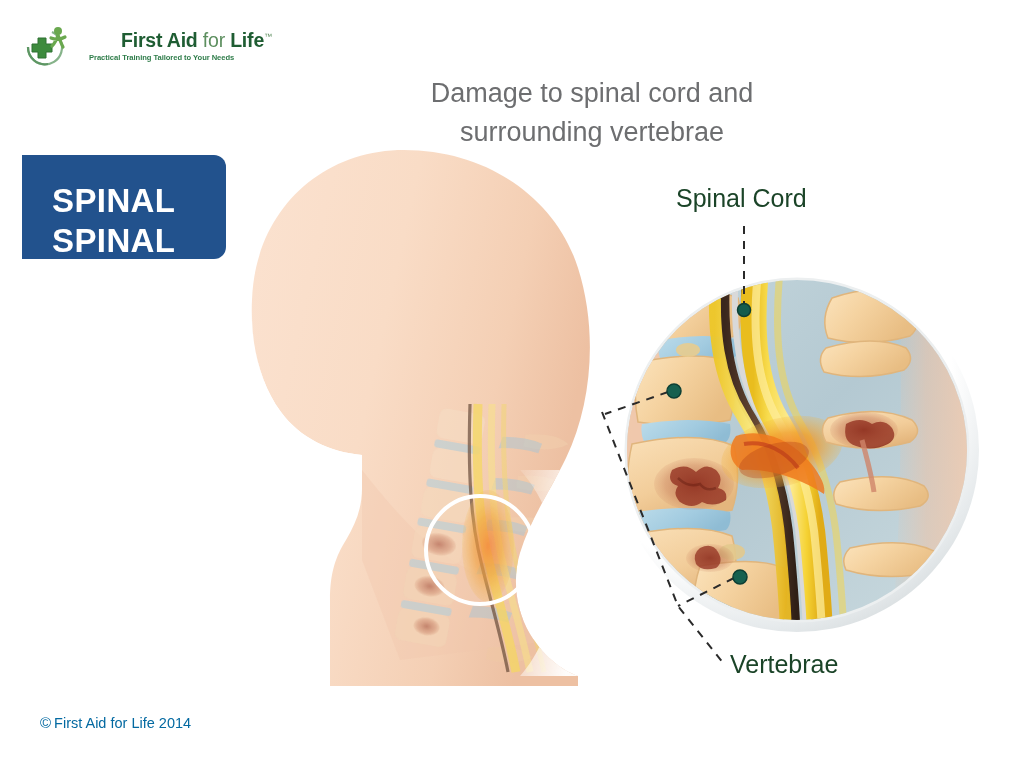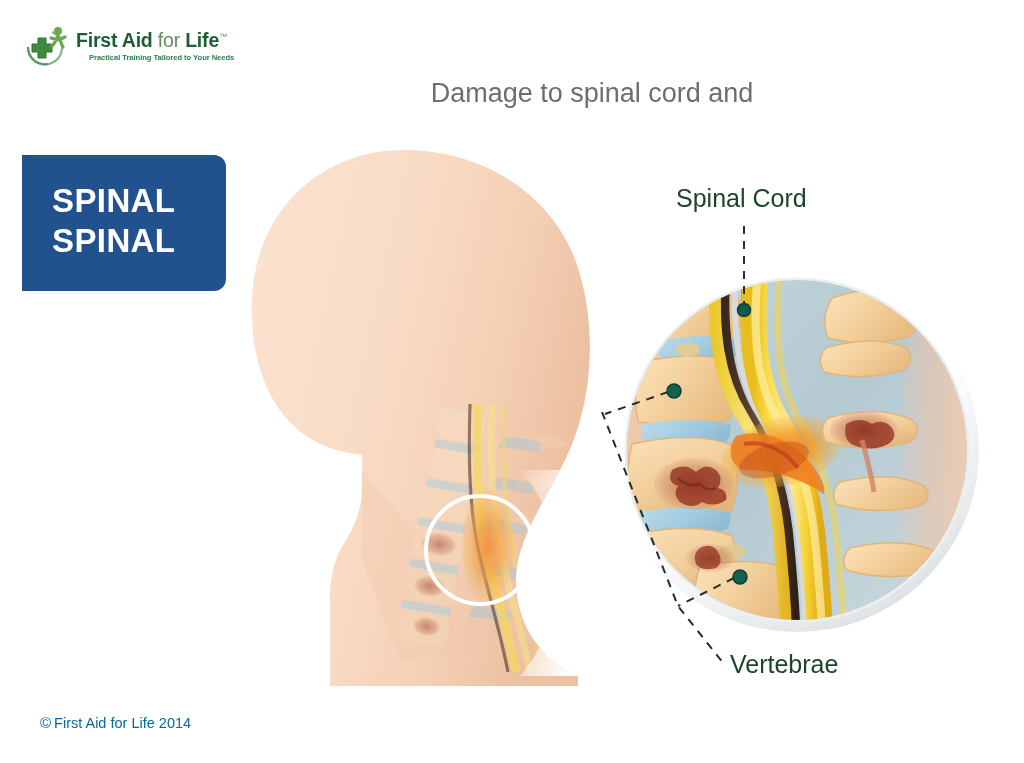--- a/index.html
+++ b/index.html
@@ -39,20 +39,21 @@
     position: absolute;
     left: 54px;
     top: 2px;
     width: 176px;
   }
   .logo-wordmark {
     font-size: 19.5px;
     line-height: 21px;
     letter-spacing: -0.2px;
     white-space: nowrap;
+    margin-left: 45px;
   }
   .lw-a { font-weight: bold; color: #1f5d33; }
   .lw-b { font-weight: normal; color: #5d8f5f; }
   .lw-c { font-weight: bold; color: #1f5d33; }
   .lw-tm { font-size: 8px; vertical-align: super; color: #5d8f5f; font-weight: normal; }
   .logo-tagline {
     font-size: 7.6px;
     font-weight: bold;
     color: #2f7d4a;
     letter-spacing: -0.05px;
@@ -60,21 +61,21 @@
     margin-top: 2px;
     padding-left: 13px;
   }
 
   
   #badge {
     position: absolute;
     left: 22px;
     top: 155px;
     width: 204px;
-    height: 136px;
+    height: 104px;
     background: #22528d;
     border-radius: 0 12px 12px 0;
     box-sizing: border-box;
     padding: 26px 0 0 30px;
   }
   #badge .badge-line {
     color: #ffffff;
     font-weight: bold;
     font-size: 33px;
     line-height: 40px;
@@ -470,20 +471,21 @@
     </div>
   </div>
 
   <div id="badge">
     <div class="badge-line">SPINAL</div>
     <div class="badge-line">SPINAL</div>
   </div>
 
   <div id="title">
     <span class="t-line">Damage to spinal cord and</span>
+    <span class="t-line">surrounding vertebrae</span>
   </div>
 
   <div class="callout-label" id="label-spinal-cord">Spinal Cord</div>
   <div class="callout-label" id="label-vertebrae">Vertebrae</div>
 
   <div id="copyright"><span class="c-glyph">©</span><span>First Aid for Life 2014</span></div>
 
 </div>
 
 </body></html>

